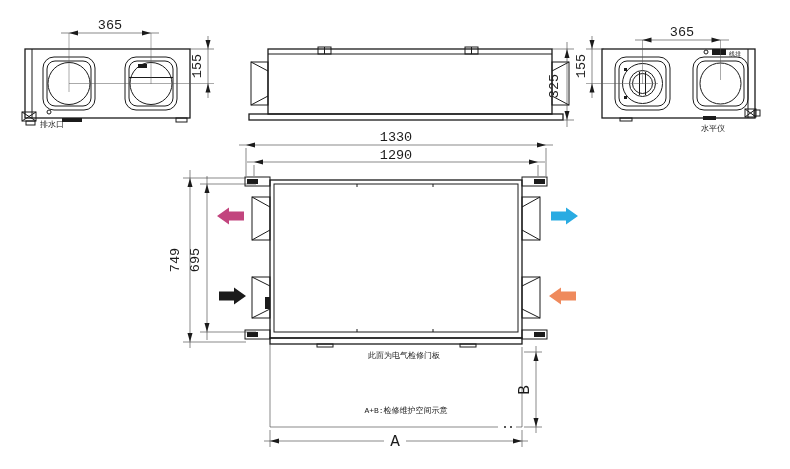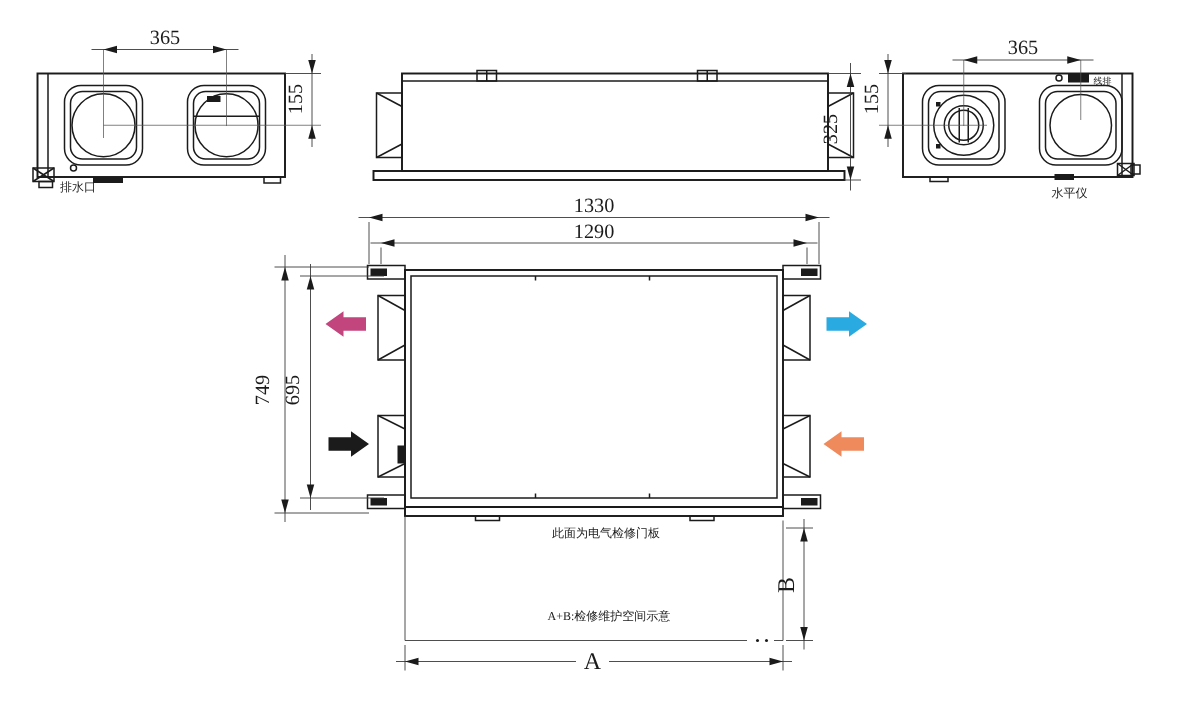--- a/index.html
+++ b/index.html
@@ -1,17 +1,17 @@
 <!DOCTYPE html>
 <html><head>
 <meta charset="utf-8">
 <style>
   html,body{margin:0;padding:0;background:#fff;}
   #stage{position:relative;width:790px;height:469px;background:#fff;overflow:hidden;
-         font-family:Liberation Serif, serif;}
+         font-family:Liberation Mono, monospace;}
   svg{position:absolute;left:0;top:0;}
   .main{stroke:#1b1b1b;stroke-width:1.3;fill:none;stroke-linecap:square;}
   .med{stroke:#1b1b1b;stroke-width:1;fill:none;}
   .thin{stroke:#3a3a3a;stroke-width:0.6;fill:none;}
   .cl{stroke:#555;stroke-width:0.5;fill:none;}
   .arr{fill:#1b1b1b;stroke:none;}
   .blk{fill:#1b1b1b;stroke:none;}
   text{fill:#1b1b1b;}
   .dim{font-size:13.5px;}
   .dimbig{font-size:16px;}

